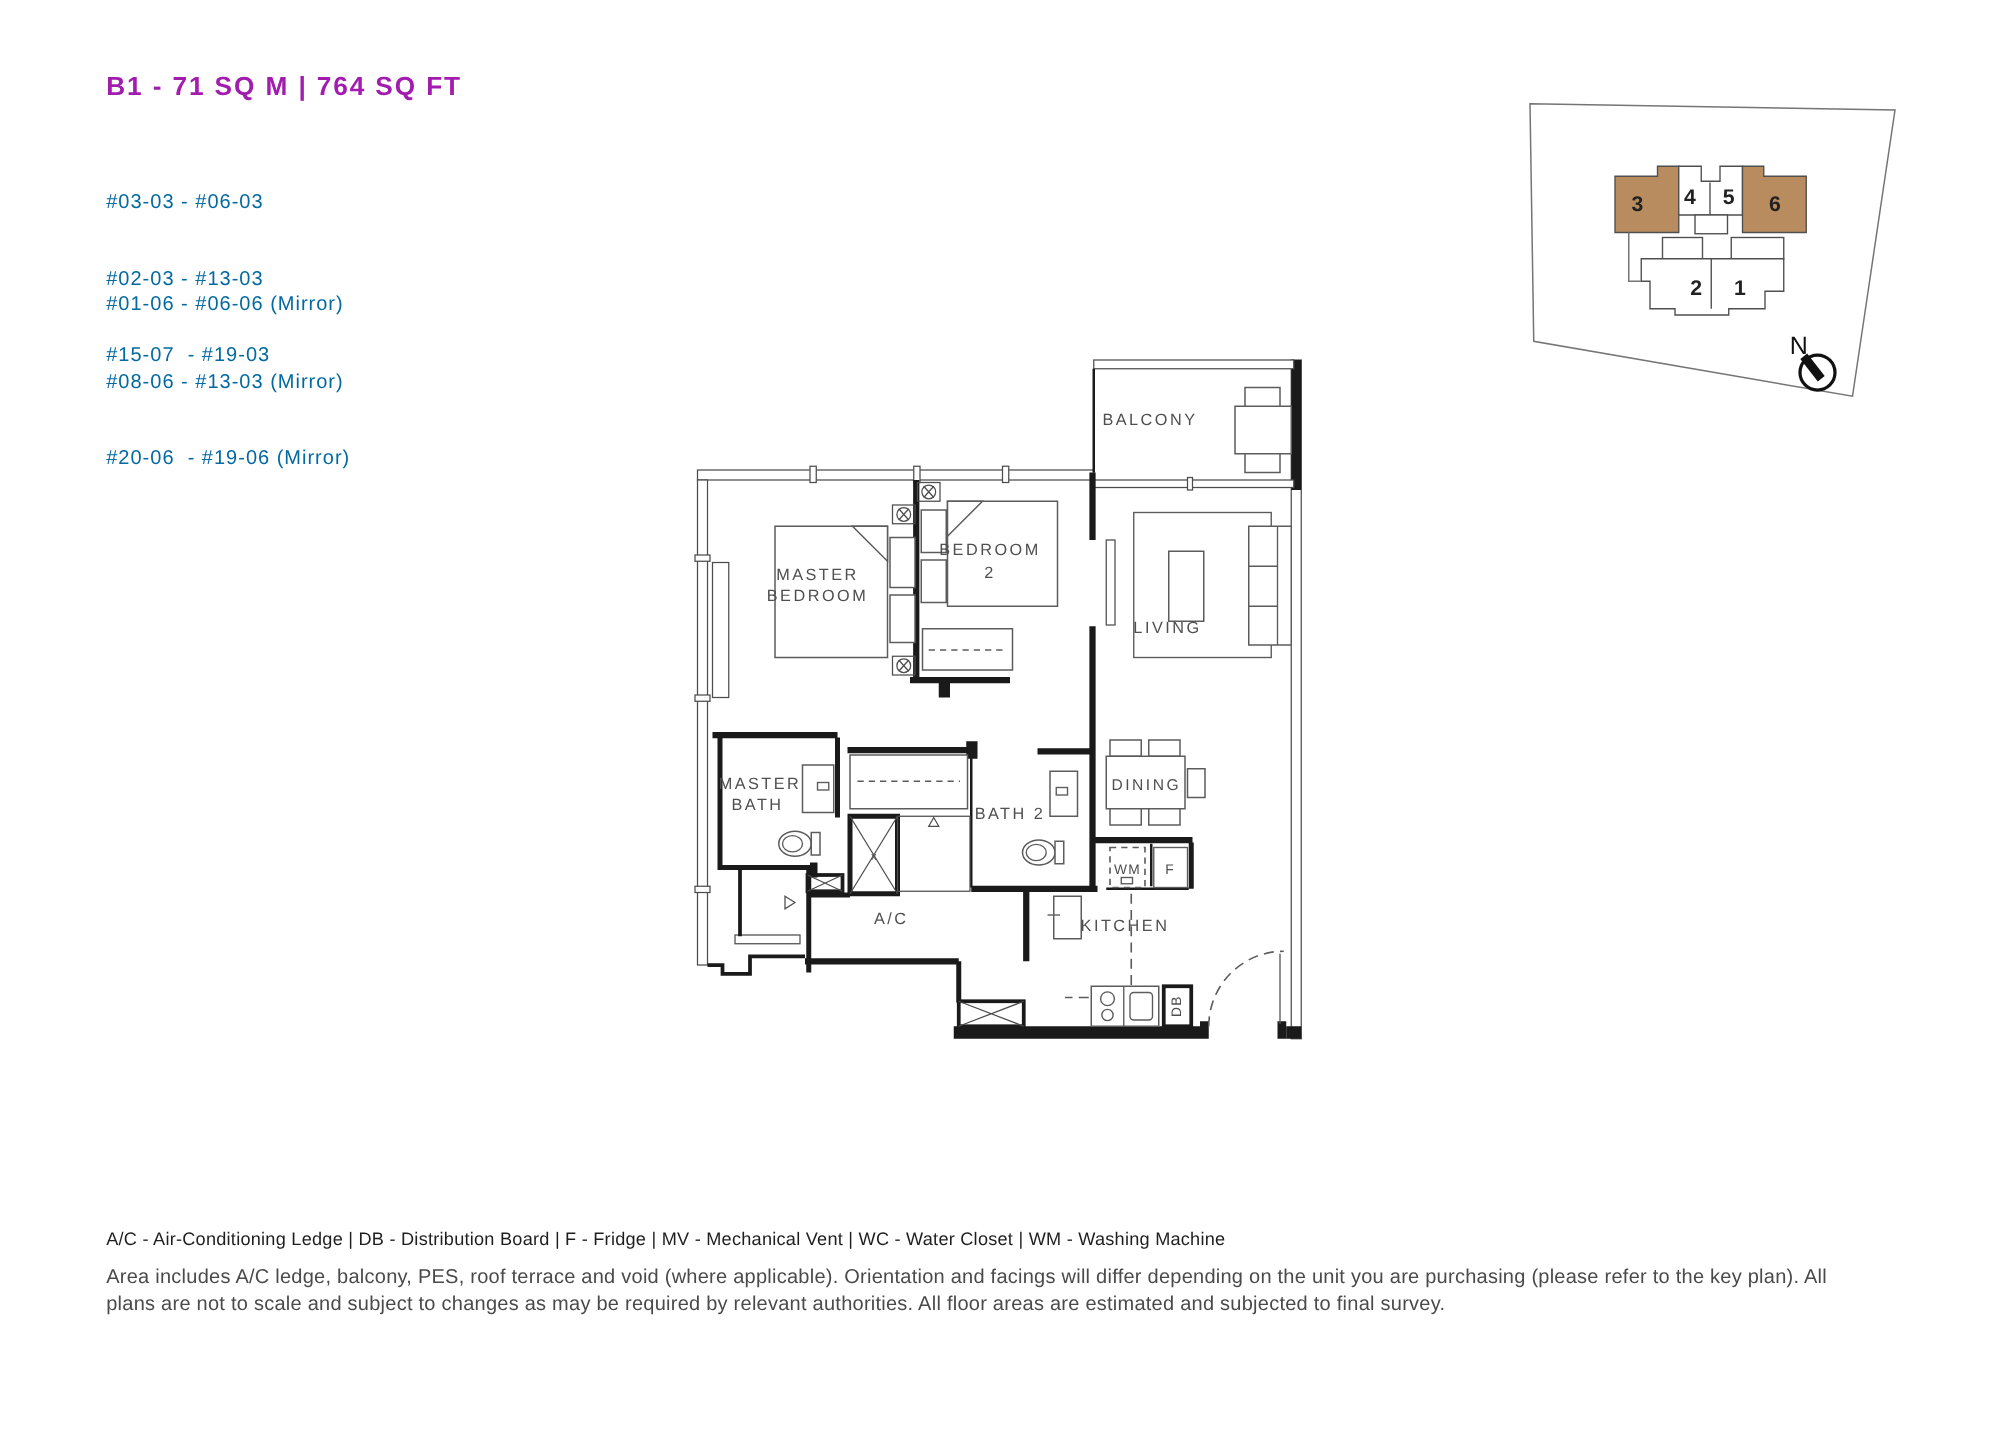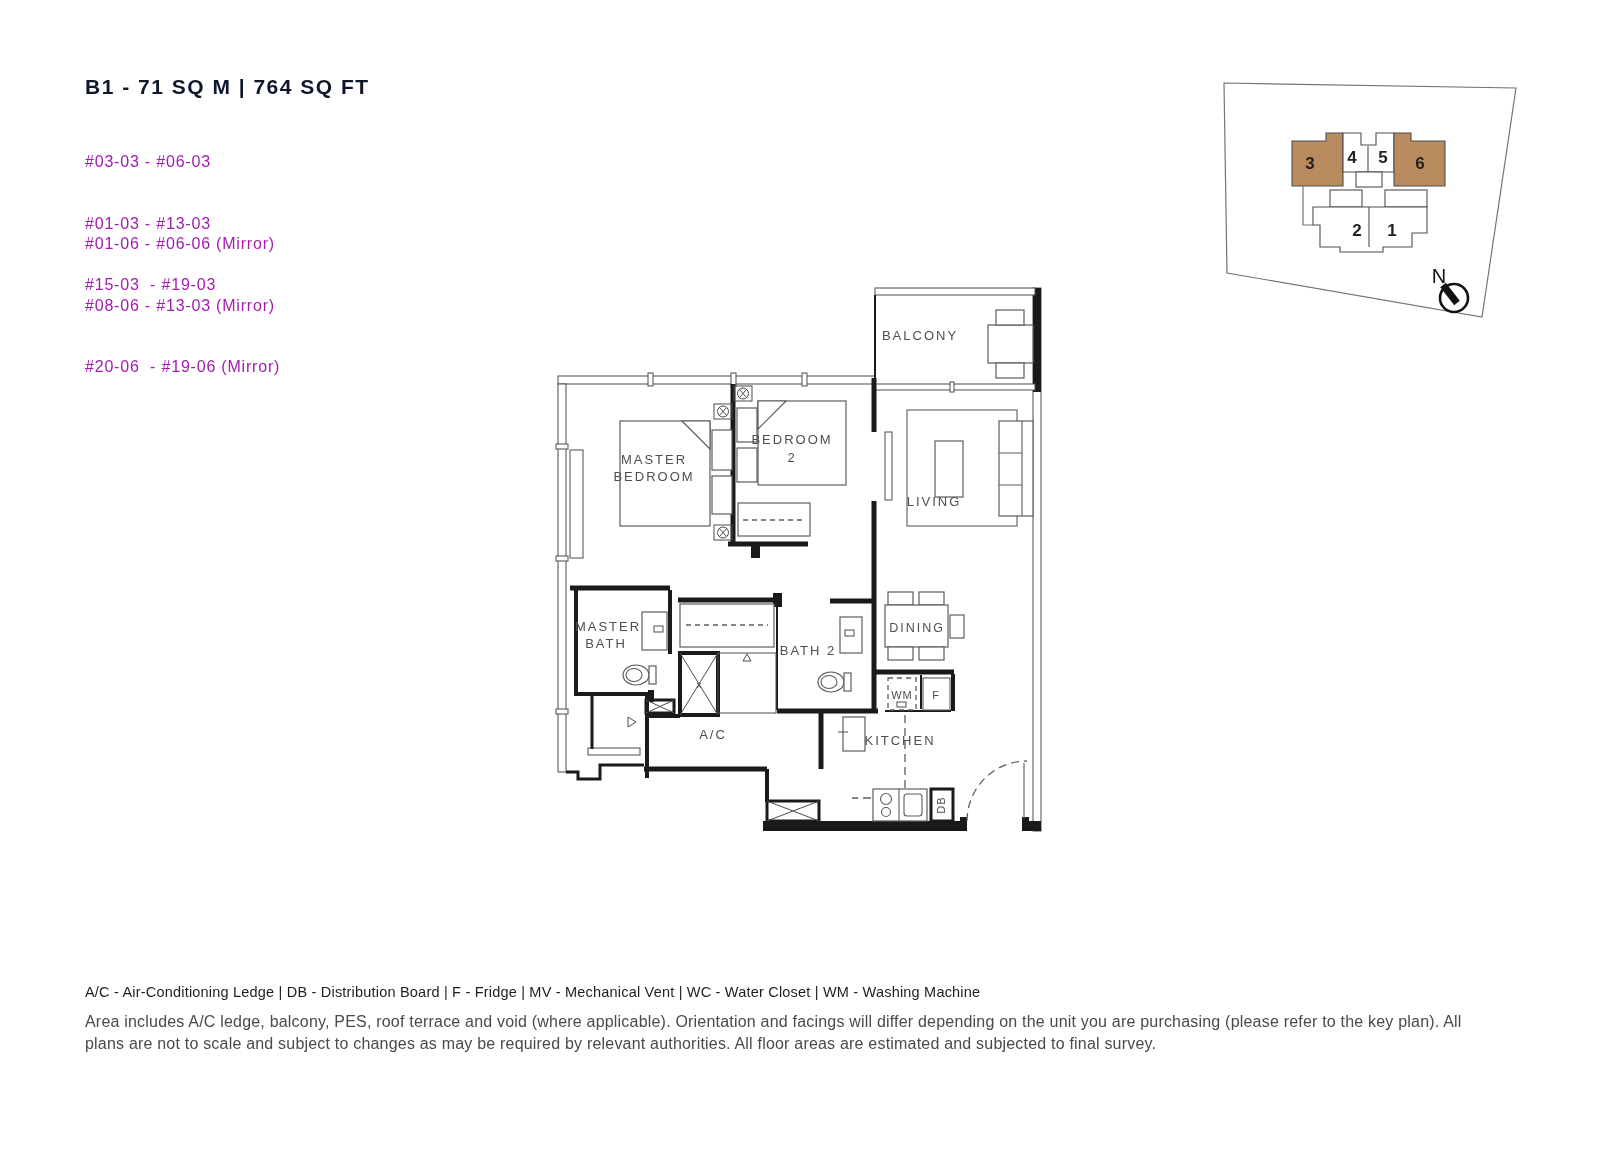--- a/index.html
+++ b/index.html
@@ -1,21 +1,21 @@
 <!DOCTYPE html>
 <html><head>
 <meta charset="utf-8">
 <style>
   html,body{margin:0;padding:0;background:#ffffff;}
   body{width:1600px;height:1153px;position:relative;font-family:"Liberation Sans",sans-serif;overflow:hidden;}
   .abs{position:absolute;}
 
   
-  #title{left:85px;top:75px;font-size:21px;font-weight:bold;letter-spacing:1.5px;color:#0f172a;}
-  .stack{left:85px;font-size:16px;color:#a21caf;letter-spacing:0.8px;line-height:20.5px;white-space:pre;}
+  #title{left:85px;top:58px;font-size:21px;font-weight:bold;letter-spacing:1.5px;color:#a21caf;}
+  .stack{left:85px;font-size:16px;color:#0369a1;letter-spacing:0.8px;line-height:20.5px;white-space:pre;}
   #stack1{top:111px;}
   #stack2{top:193px;}
 
   
   #legend{left:85px;top:984px;font-size:14.5px;color:#1e1e1e;letter-spacing:0.2px;}
   #disclaimer{left:85px;top:1011px;width:1412px;font-size:16px;color:#4a4a4a;line-height:21.5px;letter-spacing:0.2px;}
 
   
   .wl{stroke:#1a1a1a;fill:none;stroke-linecap:butt;}.w5{stroke-width:5}.w4{stroke-width:4}.w3{stroke-width:3}.w2{stroke-width:2}
   .thin{stroke:#4d4d4d;stroke-width:1;fill:#ffffff;}
@@ -36,22 +36,22 @@
   .kp-num{font-family:"Liberation Sans",sans-serif;font-size:17px;font-weight:bold;fill:#222222;text-anchor:middle;}
   .kp-n{font-family:"Liberation Sans",sans-serif;font-size:20px;fill:#111111;text-anchor:middle;}
 </style>
 </head>
 <body>
 
 <div class="abs" id="title">B1 - 71 SQ M | 764 SQ FT</div>
 
 <div class="abs stack" id="stack1">
   <div>#03-03 - #06-03</div>
-  <div>#01-03 - #13-03</div>
-  <div>#15-03  - #19-03</div>
+  <div>#02-03 - #13-03</div>
+  <div>#15-07  - #19-03</div>
 </div>
 <div class="abs stack" id="stack2">
   <div>#01-06 - #06-06 (Mirror)</div>
   <div>#08-06 - #13-03 (Mirror)</div>
   <div>#20-06  - #19-06 (Mirror)</div>
 </div>
 
 <svg class="abs" style="left:1180px;top:55px;" width="340" height="270" viewBox="0 0 340 270">
 
   <polygon class="kp-line" points="44,28 336,33 302,262 47,218"></polygon>

